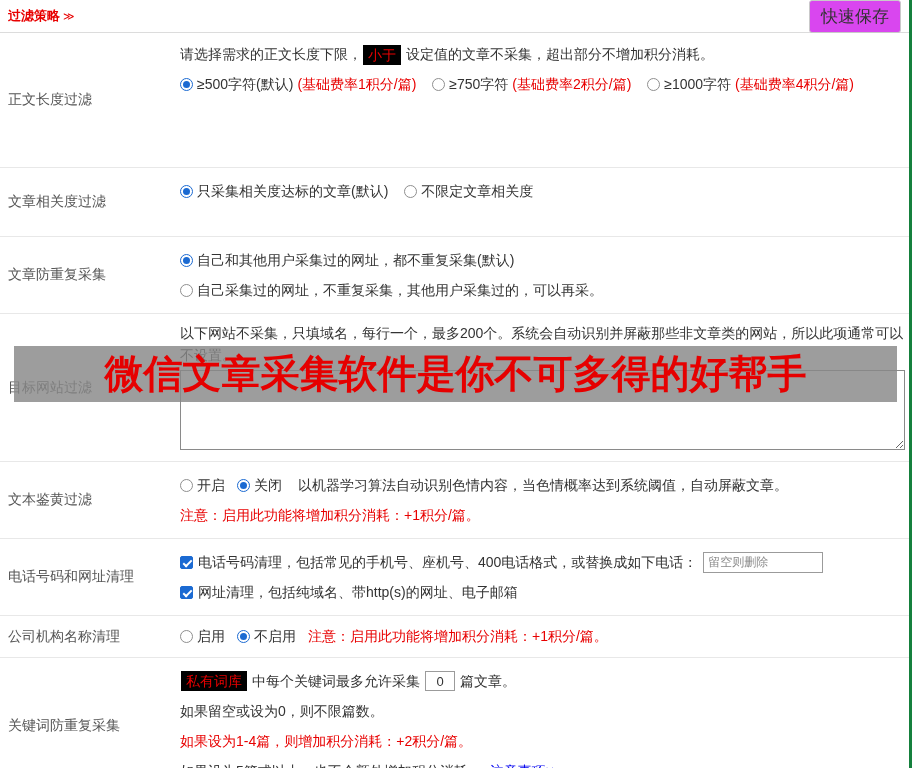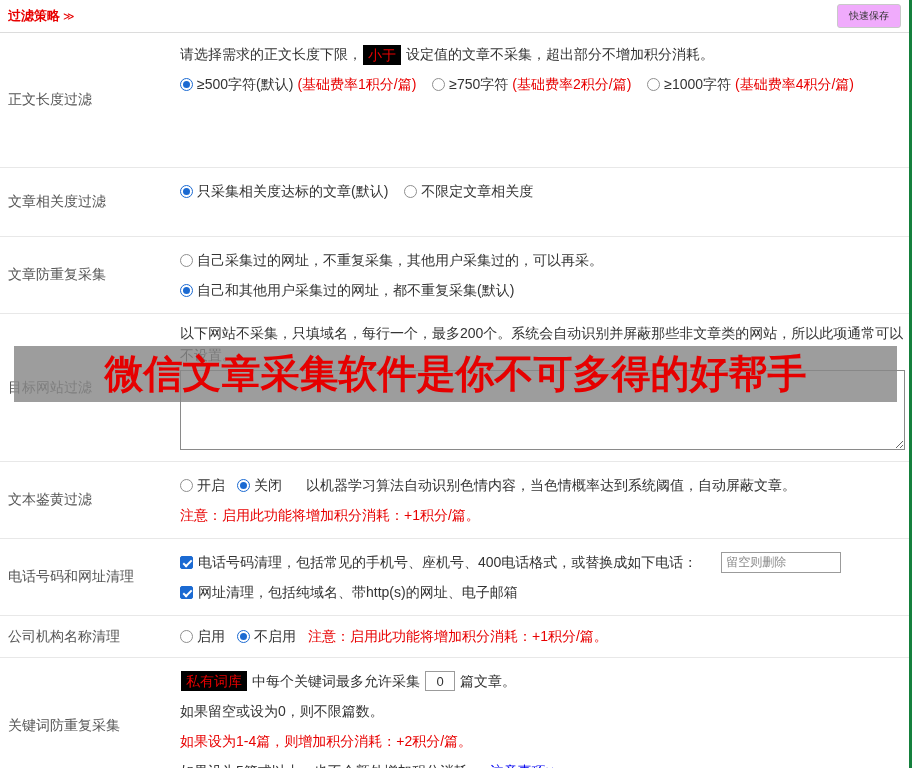--- a/index.html
+++ b/index.html
@@ -19,23 +19,23 @@
     height: 33px;
     display: flex;
     align-items: center;
     justify-content: space-between;
     padding: 0 8px;
     border-bottom: 1px solid #dcdcdc;
   }
   .topbar-title { color: #e80000; font-size: 13px; font-weight: bold; cursor: pointer; }
   .chev { font-size: 11px; margin-left: 3px; font-weight: normal; }
   .save-btn {
-    font-size: 10px;
+    font-size: 17px;
     padding: 4px 11px;
-    background: #f0abfc;
+    background: #d946ef;
     border: 1px solid #c9c9c9;
     border-radius: 3px;
     color: #333;
     cursor: pointer;
     font-family: inherit;
   }
 
   
   .row { display: flex; border-bottom: 1px solid #e8e8e8; }
   .r1 { min-height: 135px; }
@@ -108,27 +108,27 @@
   .cb::after {
     content: "";
     position: absolute;
     left: 4px; top: 1px;
     width: 3px; height: 7px;
     border: solid #fff;
     border-width: 0 2px 2px 0;
     transform: rotate(45deg);
   }
 
-  .inline-desc { margin-left: 12px; }
+  .inline-desc { margin-left: 4px; }
 
   
   .phone-input {
     width: 120px; height: 21px;
     border: 1px solid #9b9b9b;
-    margin-left: 24px;
+    margin-left: 6px;
     font-size: 12px;
     padding: 0 4px;
     font-family: inherit;
     color: #333;
   }
   .phone-input::placeholder { color: #8a8a8a; }
   .count-input {
     width: 30px; height: 20px;
     border: 1px solid #9b9b9b;
     margin: 0 5px;
@@ -217,26 +217,26 @@
         <span class="rd"></span>
         <span>不限定文章相关度</span>
       </label>
     </div>
   </div>
 
   <div class="row r3">
     <div class="row-label">文章防重复采集</div>
     <div class="row-content">
       <label class="line opt">
-        <span class="rd"></span>
-        <span>自己采集过的网址，不重复采集，其他用户采集过的，可以再采。</span>
-      </label>
-      <label class="line opt">
         <span class="rd on"></span>
         <span>自己和其他用户采集过的网址，都不重复采集(默认)</span>
+      </label>
+      <label class="line opt">
+        <span class="rd"></span>
+        <span>自己采集过的网址，不重复采集，其他用户采集过的，可以再采。</span>
       </label>
     </div>
   </div>
 
   <div class="row r4">
     <div class="row-label">目标网站过滤</div>
     <div class="row-content">
       <div class="desc2">以下网站不采集，只填域名，每行一个，最多200个。系统会自动识别并屏蔽那些非文章类的网站，所以此项通常可以不设置。</div>
       <textarea class="site-textarea" style=""></textarea>
     </div>

